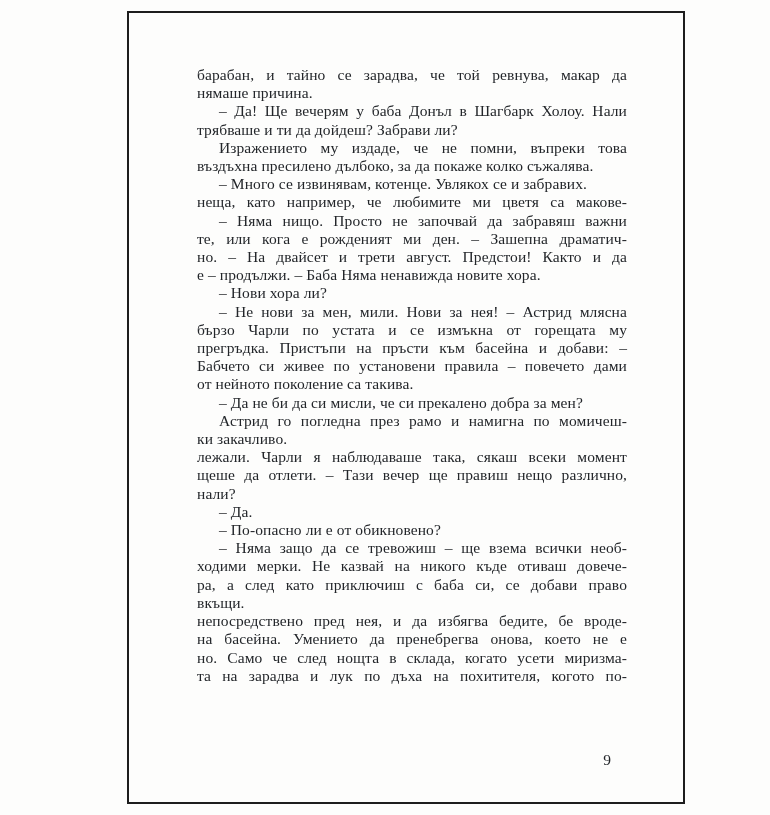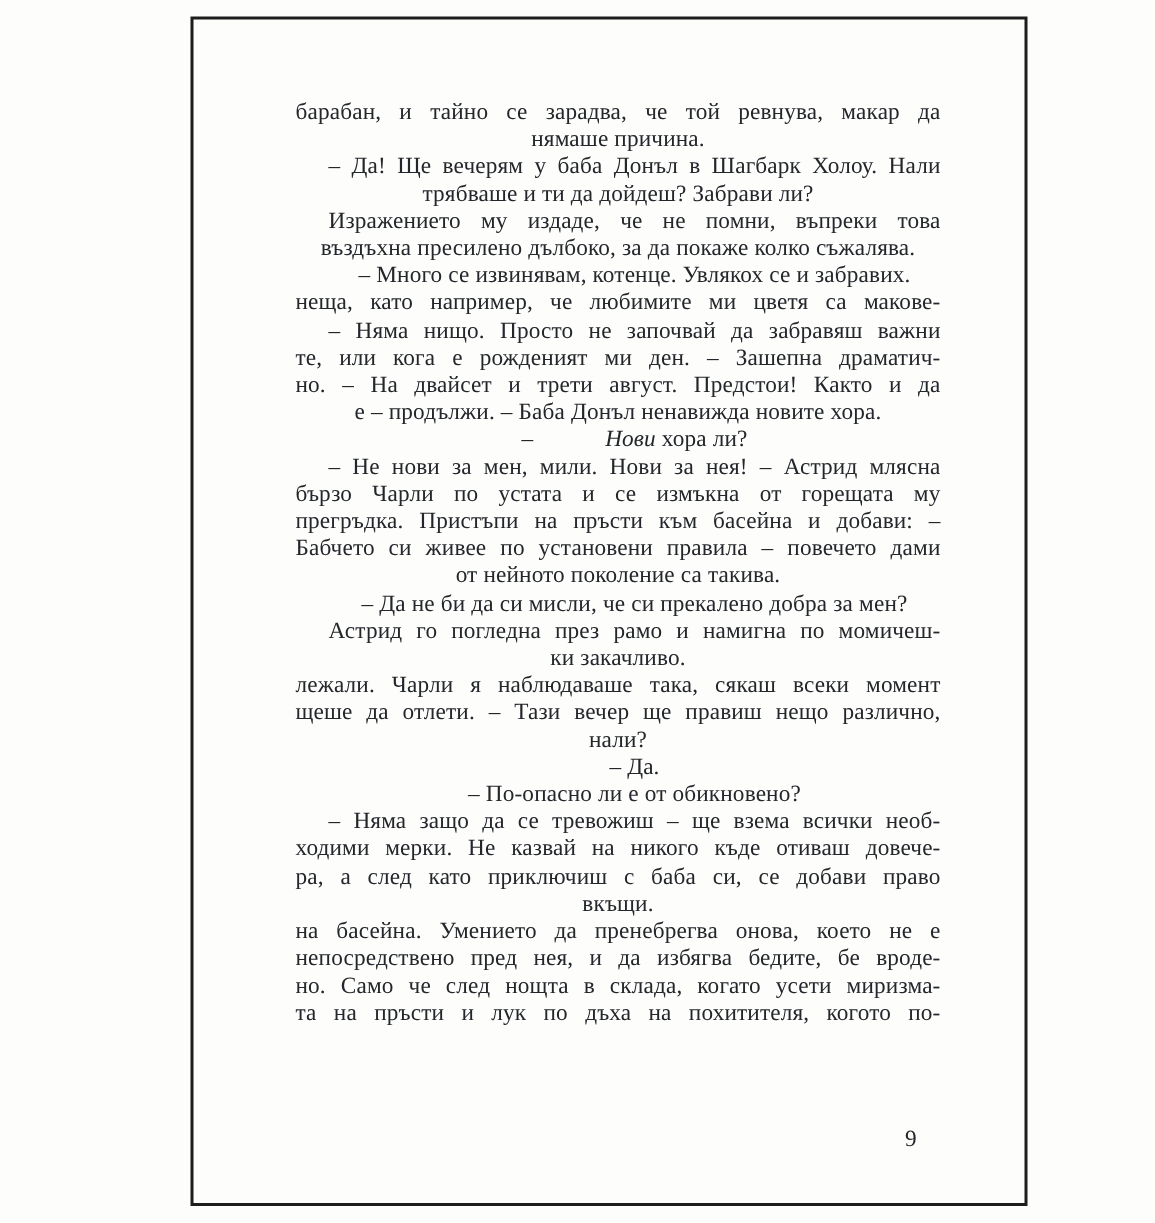--- a/index.html
+++ b/index.html
@@ -28,32 +28,30 @@
   .text-block {
     position: absolute;
     left: 197px;
     top: 66px;
     width: 430px;
     font-size: 15.5px;
     line-height: 18.2px;
     letter-spacing: 0.1px;
   }
   .line {
-    text-align: center;
+    text-align: left;
   }
   .line.justify {
     text-align: justify;
     text-align-last: justify;
   }
   .line.indent {
     text-indent: 22px;
   }
   .italic {
-    font-style: italic;
-    margin-left: 44px;
   }
   .page-num {
     position: absolute;
     left: 197px;
     top: 751px;
     width: 414px;
     text-align: right;
     font-size: 15.5px;
     line-height: 18.2px;
   }
@@ -68,38 +66,38 @@
       <div class="line"><span>нямаше причина.</span></div>
       <div class="line indent justify"><span>– Да! Ще вечерям у баба Донъл в Шагбарк Холоу. Нали</span></div>
       <div class="line"><span>трябваше и ти да дойдеш? Забрави ли?</span></div>
       <div class="line indent justify"><span>Изражението му издаде, че не помни, въпреки това</span></div>
       <div class="line"><span>въздъхна пресилено дълбоко, за да покаже колко съжалява.</span></div>
       <div class="line indent"><span>– Много се извинявам, котенце. Увлякох се и забравих.</span></div>
       <div class="line justify"><span>неща, като например, че любимите ми цветя са макове-</span></div>
       <div class="line indent justify"><span>– Няма нищо. Просто не започвай да забравяш важни</span></div>
       <div class="line justify"><span>те, или кога е рожденият ми ден. – Зашепна драматич-</span></div>
       <div class="line justify"><span>но. – На двайсет и трети август. Предстои! Както и да</span></div>
-      <div class="line"><span>е – продължи. – Баба Донъл ненавижда новите хора.</span></div>
+      <div class="line"><span>е – продължи. – Баба Няма ненавижда новите хора.</span></div>
       <div class="line indent"><span>– </span><span class="italic">Нови</span><span> хора ли?</span></div>
       <div class="line indent justify"><span>– Не нови за мен, мили. Нови за нея! – Астрид млясна</span></div>
       <div class="line justify"><span>бързо Чарли по устата и се измъкна от горещата му</span></div>
       <div class="line justify"><span>прегръдка. Пристъпи на пръсти към басейна и добави: –</span></div>
       <div class="line justify"><span>Бабчето си живее по установени правила – повечето дами</span></div>
       <div class="line"><span>от нейното поколение са такива.</span></div>
       <div class="line indent"><span>– Да не би да си мисли, че си прекалено добра за мен?</span></div>
       <div class="line indent justify"><span>Астрид го погледна през рамо и намигна по момичеш-</span></div>
       <div class="line"><span>ки закачливо.</span></div>
       <div class="line justify"><span>лежали. Чарли я наблюдаваше така, сякаш всеки момент</span></div>
       <div class="line justify"><span>щеше да отлети. – Тази вечер ще правиш нещо различно,</span></div>
       <div class="line"><span>нали?</span></div>
       <div class="line indent"><span>– Да.</span></div>
       <div class="line indent"><span>– По-опасно ли е от обикновено?</span></div>
       <div class="line indent justify"><span>– Няма защо да се тревожиш – ще взема всички необ-</span></div>
       <div class="line justify"><span>ходими мерки. Не казвай на никого къде отиваш довече-</span></div>
       <div class="line justify"><span>ра, а след като приключиш с баба си, се добави право</span></div>
       <div class="line"><span>вкъщи.</span></div>
+      <div class="line justify"><span>непосредствено пред нея, и да избягва бедите, бе вроде-</span></div>
       <div class="line justify"><span>на басейна. Умението да пренебрегва онова, което не е</span></div>
-      <div class="line justify"><span>непосредствено пред нея, и да избягва бедите, бе вроде-</span></div>
       <div class="line justify"><span>но. Само че след нощта в склада, когато усети миризма-</span></div>
-      <div class="line justify"><span>та на пръсти и лук по дъха на похитителя, когото по-</span></div>
+      <div class="line justify"><span>та на зарадва и лук по дъха на похитителя, когото по-</span></div>
     </div>
   <div class="page-num">9</div>
 </div>
 
 </body></html>

